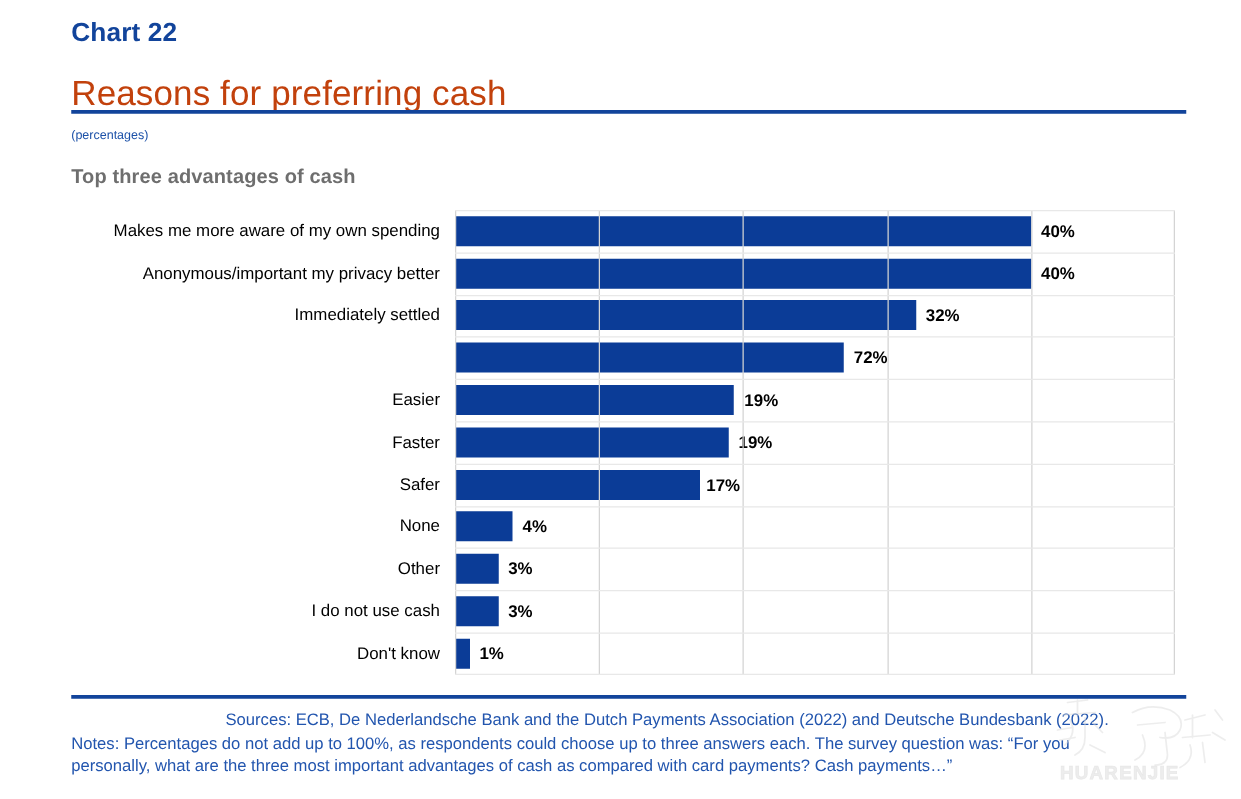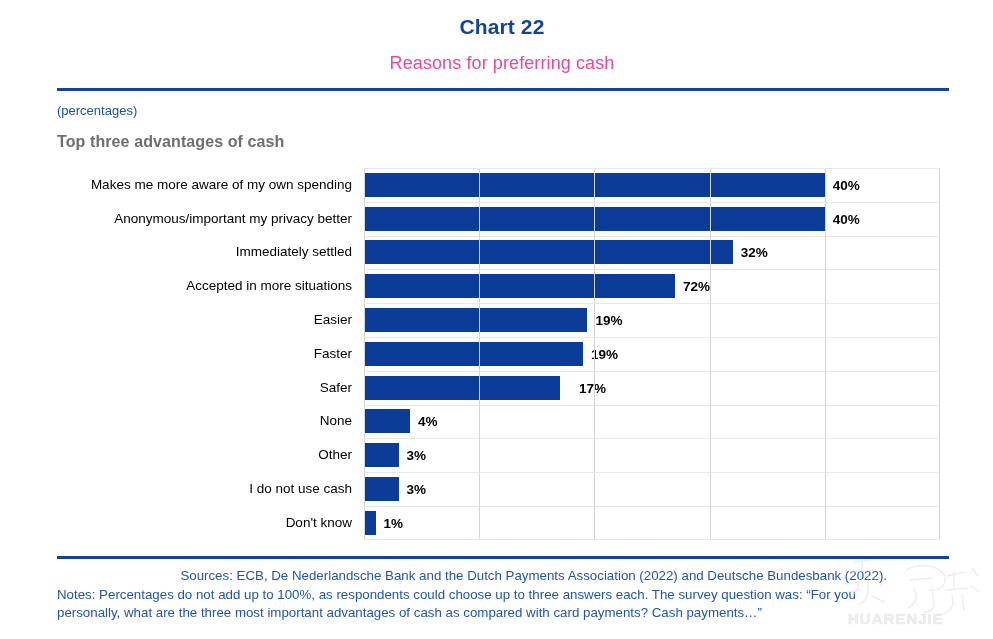--- a/index.html
+++ b/index.html
@@ -15,50 +15,49 @@
     overflow: hidden;
     color: #000;
   }
 
   
   #header {
     position: absolute;
     left: 57px;
     top: 14px;
     width: 890px;
-    text-align: center;
   }
   #chart-number {
     font-size: 21px;
     font-weight: bold;
     color: #12449B;
     line-height: 26px;
     letter-spacing: 0.1px;
   }
   #chart-title {
-    font-size: 18px;
+    font-size: 28px;
     font-weight: normal;
-    color: #ec4899;
+    color: #c2410c;
     line-height: 30px;
-    margin-top: 8px;
+    margin-top: 20px;
     letter-spacing: 0.1px;
   }
   #rule-top {
     position: absolute;
     left: 57px;
     top: 88px;
     width: 892px;
     height: 3px;
     background: #12449B;
   }
   #units-label {
     position: absolute;
     left: 57px;
     top: 103px;
-    font-size: 13px;
+    font-size: 10px;
     color: #1C51A8;
   }
   #panel-title {
     position: absolute;
     left: 57px;
     top: 133px;
     font-size: 16px;
     font-weight: bold;
     color: #6E6E6E;
     letter-spacing: 0.1px;
@@ -210,21 +209,20 @@
       </div>
     </div>
     <div class="bar-row">
       <div class="cat-label">Immediately settled</div>
       <div class="track">
         <div class="bar" style="width: 368.64px; background: rgb(11, 60, 151);"></div>
         <div class="val-label" style="left: 368.64px;">32%</div>
       </div>
     </div>
     <div class="bar-row">
-      <div class="cat-label">Accepted in more situations</div>
       <div class="track">
         <div class="bar" style="width: 311.04px; background: rgb(11, 60, 151);"></div>
         <div class="val-label" style="left: 311.04px;">72%</div>
       </div>
     </div>
     <div class="bar-row">
       <div class="cat-label">Easier</div>
       <div class="track">
         <div class="bar" style="width: 223.488px; background: rgb(11, 60, 151);"></div>
         <div class="val-label" style="left: 223.488px;">19%</div>
@@ -234,21 +232,21 @@
       <div class="cat-label">Faster</div>
       <div class="track">
         <div class="bar" style="width: 218.88px; background: rgb(11, 60, 151);"></div>
         <div class="val-label" style="left: 218.88px;">19%</div>
       </div>
     </div>
     <div class="bar-row">
       <div class="cat-label">Safer</div>
       <div class="track">
         <div class="bar" style="width: 195.84px; background: rgb(11, 60, 151);"></div>
-        <div class="val-label" style="left: 207px;">17%</div>
+        <div class="val-label" style="left: 193px;">17%</div>
       </div>
     </div>
     <div class="bar-row">
       <div class="cat-label">None</div>
       <div class="track">
         <div class="bar" style="width: 46.08px; background: rgb(11, 60, 151);"></div>
         <div class="val-label" style="left: 46.08px;">4%</div>
       </div>
     </div>
     <div class="bar-row">

